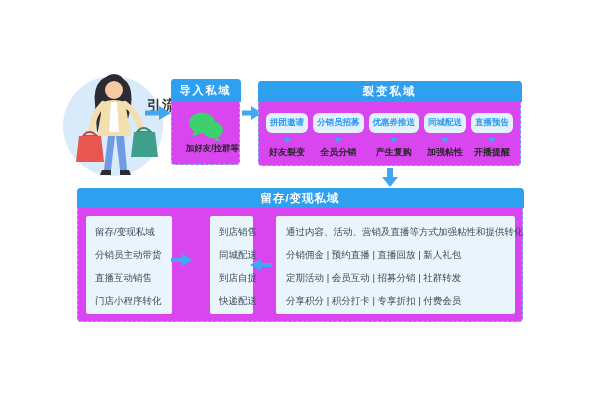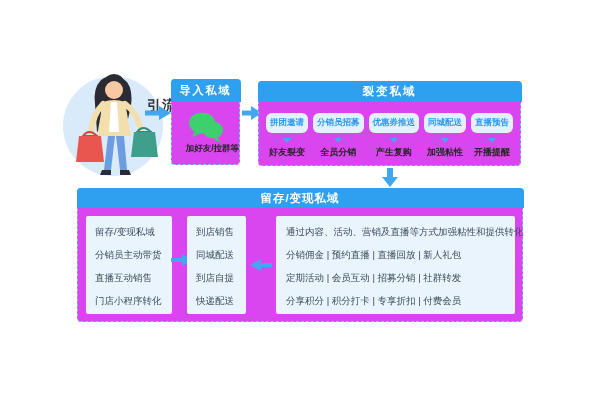--- a/index.html
+++ b/index.html
@@ -34,21 +34,21 @@
     border-top:5px solid var(--arrow);margin:5px 0 3px 0;}
   .result{font-size:9px;font-weight:bold;color:var(--text-dark);white-space:nowrap;}
 
   
   .box-retain{left:77px;top:188px;width:446px;height:134px;}
   .box-retain .hd{height:20px;line-height:20px;font-size:11.5px;letter-spacing:1px;}
   .panel{position:absolute;top:27px;height:98px;background:var(--panel-bg);border-radius:2px;
     color:var(--list-text);font-size:9.5px;}
   .panel .row{height:23px;line-height:23px;white-space:nowrap;}
   .panel-channels{left:8px;width:86px;padding:4px 0 0 9px;}
-  .panel-fulfillment{left:109px;width:59px;padding:4px 0 0 9px;}
+  .panel-fulfillment{left:132px;width:43px;padding:4px 0 0 9px;}
   .panel-methods{left:198px;width:239px;padding:4px 10px 0 10px;}
 
   
   .arrow{position:absolute;}
   .lbl-flow{position:absolute;left:147px;top:97px;font-size:14px;font-weight:bold;color:#333;
     letter-spacing:1px;}
   .person{position:absolute;left:53px;top:58px;}
 </style>
 </head>
 <body>

